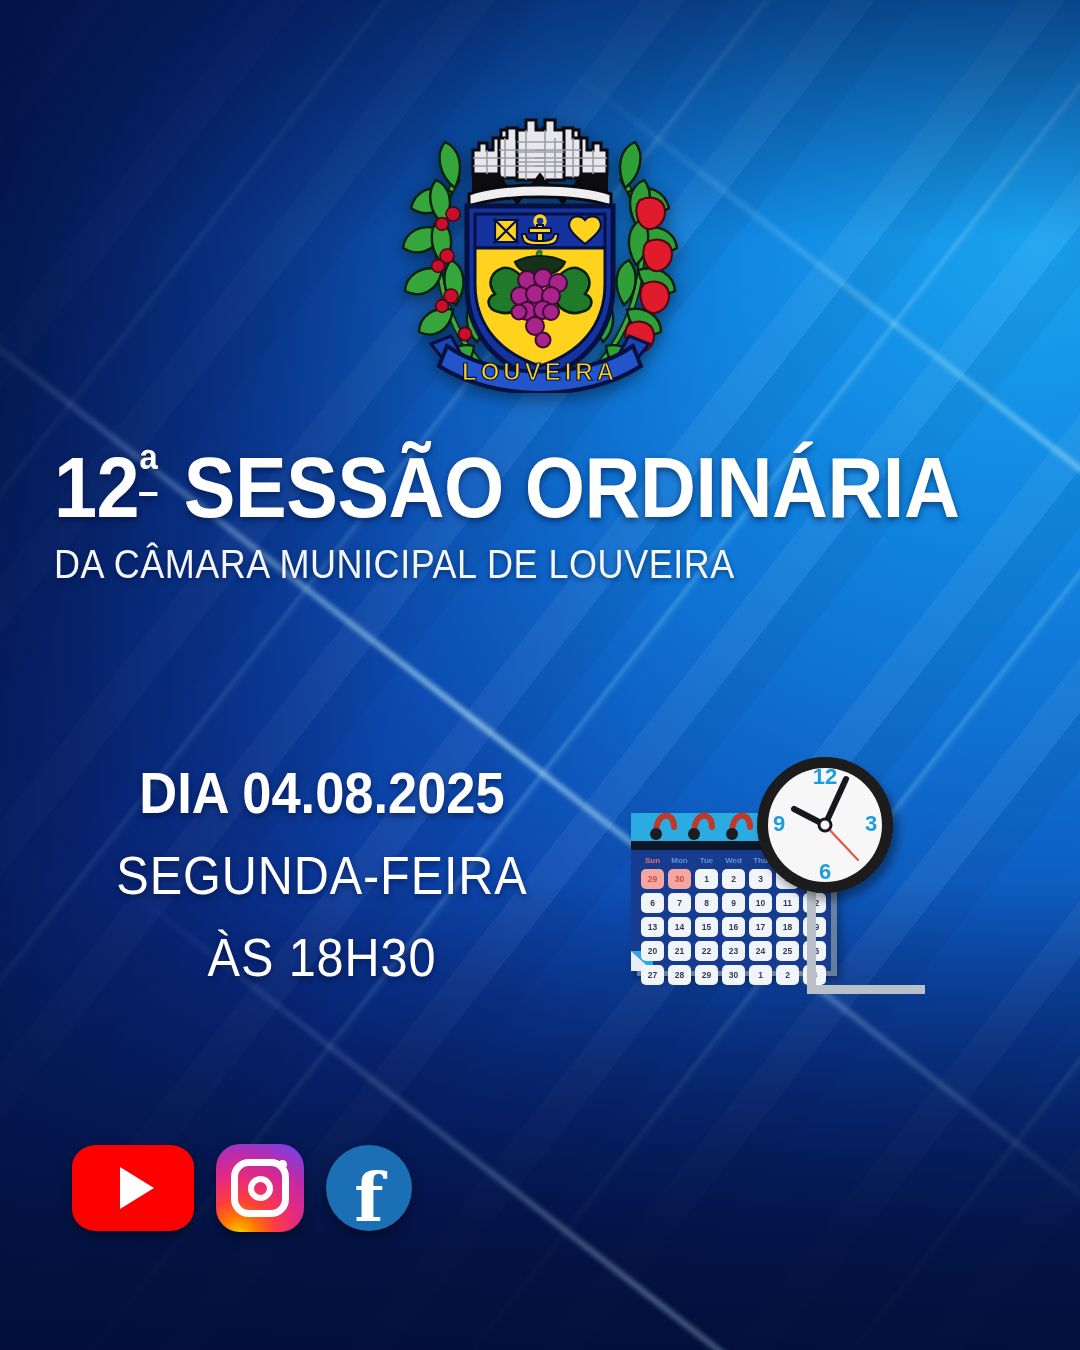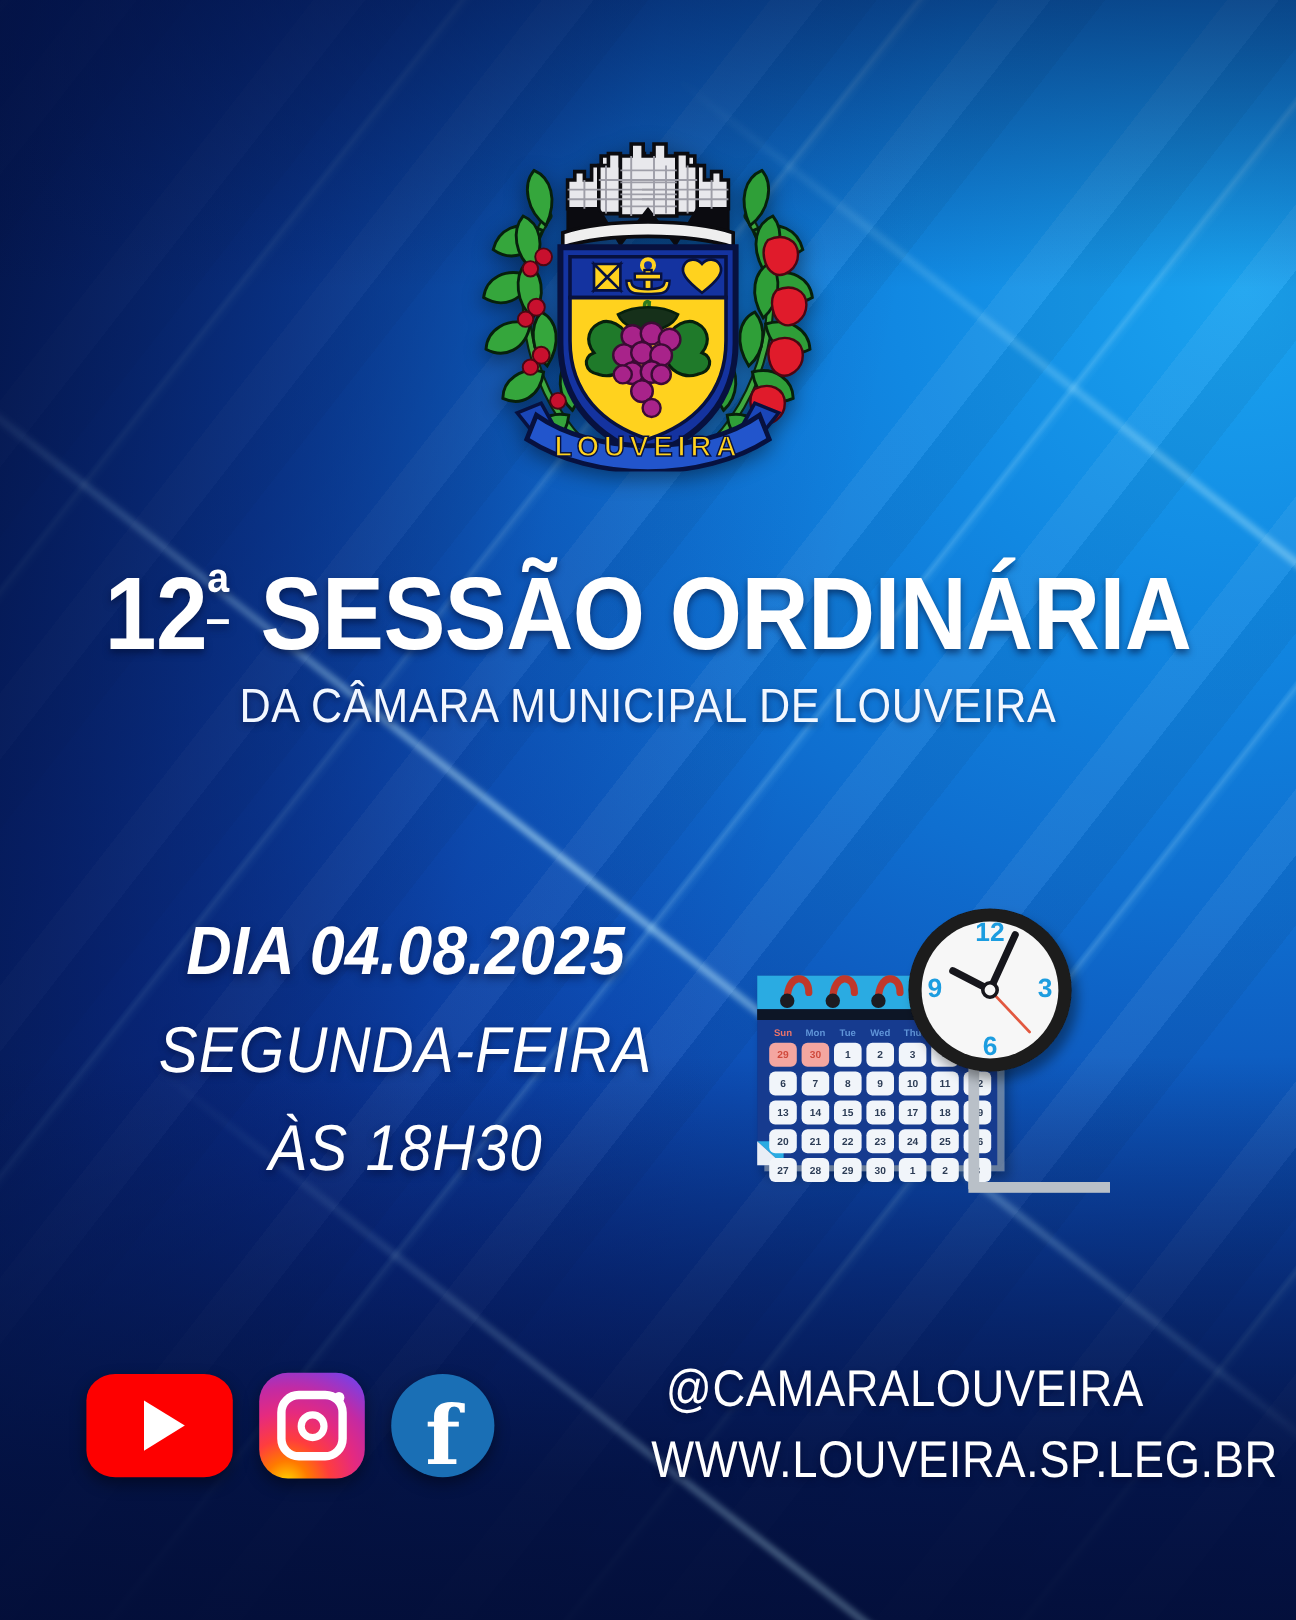--- a/index.html
+++ b/index.html
@@ -78,22 +78,22 @@
     position: absolute;
     left: 395px; top: 108px;
     width: 290px; height: 285px;
     filter: drop-shadow(0 5px 9px rgba(0,0,0,0.45));
   }
 
   
   .title-wrap {
     position: absolute;
     left: 0; right: 0;
-    top: 468px;
-    text-align: center;
+    top: 444px;
+    text-align: left;
   }
   .title-main {
     font-family: "Liberation Sans Narrow", "Liberation Sans", sans-serif;
     font-weight: 700;
     font-size: 86px;
     line-height: 0.94;
     letter-spacing: -0.5px;
     color: #ffffff;
     transform: scaleX(0.90);
     text-shadow: 0 3px 7px rgba(0,12,50,0.55);
@@ -115,24 +115,23 @@
     letter-spacing: 0.6px;
     color: #f2f7ff;
     transform: scaleX(0.90);
     text-shadow: 0 2px 6px rgba(0,12,50,0.5);
     white-space: nowrap;
   }
 
   
   .date-block {
     position: absolute;
-    left: 68px; top: 760px;
+    left: 52px; top: 760px;
     width: 540px;
     text-align: center;
-    font-style: italic;
   }
   .date-line {
     font-family: "Liberation Sans Narrow", "Liberation Sans", sans-serif;
     font-weight: 700;
     font-size: 57px;
     letter-spacing: 0px;
     color: #ffffff;
     transform: scaleX(0.92);
     text-shadow: 0 3px 7px rgba(0,10,45,0.5);
     white-space: nowrap;
@@ -522,18 +521,14 @@
       <div class="ig-outer">
         <div class="ig-lens"></div>
       </div>
       <div class="ig-dot"></div>
     </div>
     <div class="fb-btn">
       <span class="fb-f">f</span>
     </div>
   </div>
 
-  <div class="contact">
-    <div class="handle">@CAMARALOUVEIRA</div>
-    <div class="website">WWW.LOUVEIRA.SP.LEG.BR</div>
-  </div>
 
 </div>
 
 </body></html>

